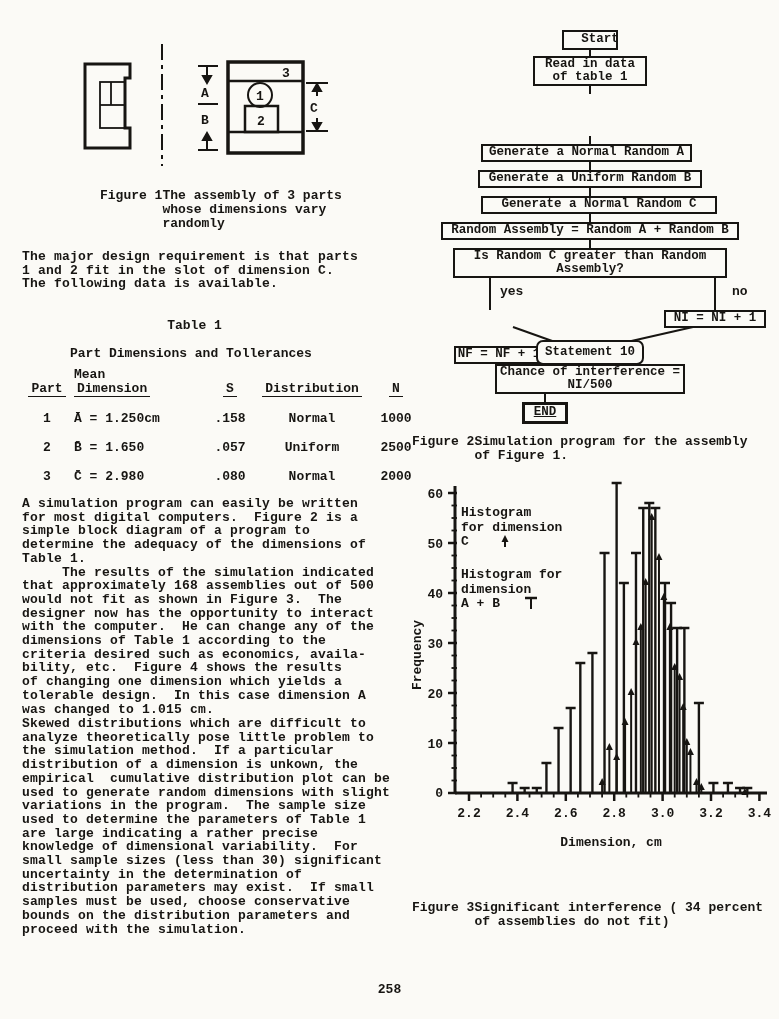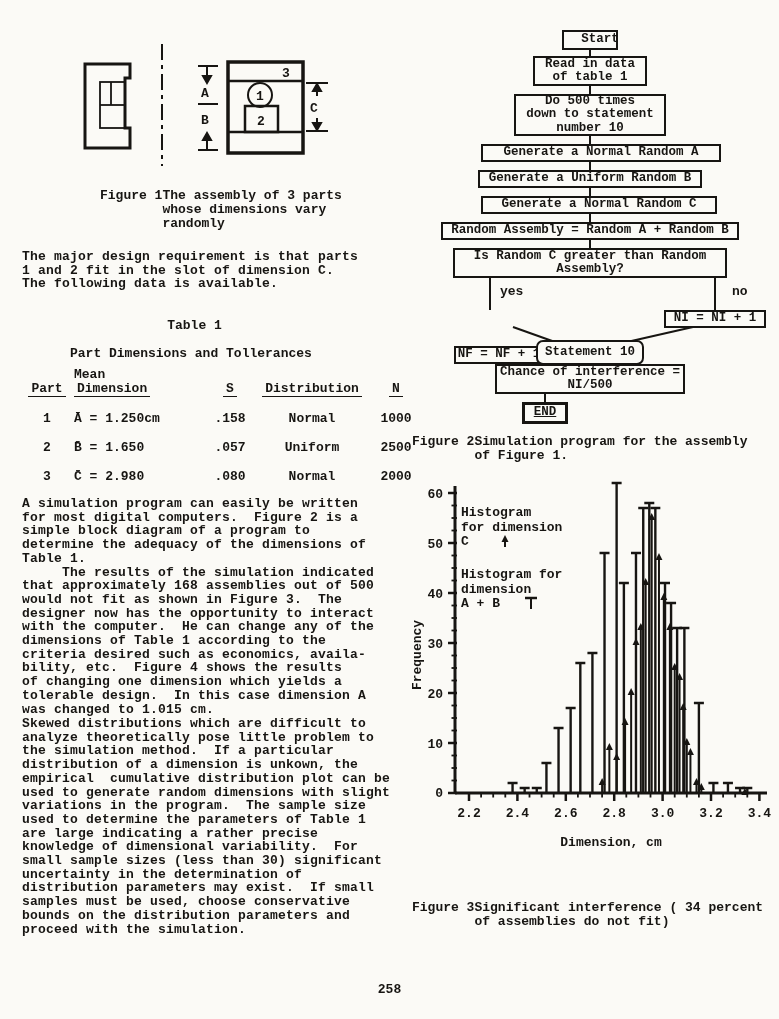--- a/index.html
+++ b/index.html
@@ -187,24 +187,21 @@
         <line x1="288" y1="307" x2="222" y2="322"></line>
         <line x1="185" y1="336" x2="185" y2="344"></line>
         <line x1="140" y1="374" x2="140" y2="382"></line>
       </g>
     </svg>
     <span class="fclabel" style="left:60px;top:264px">yes</span>
     <span class="fclabel" style="left:292px;top:264px">no</span>
   <div class="fcbox" style="left: 157px; top: 10px; width: 56px; height: 20px; padding-left: 20px;">Start</div>
       <div class="fcbox" style="left: 128px; top: 36px; width: 114px; height: 30px;">Read in data
 of table 1</div>
-      <div class="fcbox" style="left: 109px; top: 74px; width: 152px; height: 42px;">Do 500 times
-down to statement
-number 10</div>
-      <div class="fcbox" style="left: 76px; top: 124px; width: 240px; height: 18px; text-align: right;">Generate a Normal Random A</div>
+      <div class="fcbox" style="left: 76px; top: 124px; width: 211px; height: 18px; text-align: right;">Generate a Normal Random A</div>
       <div class="fcbox" style="left: 73px; top: 150px; width: 224px; height: 18px;">Generate a Uniform Random B</div>
       <div class="fcbox" style="left: 76px; top: 176px; width: 236px; height: 18px;">Generate a Normal Random C</div>
       <div class="fcbox" style="left: 36px; top: 202px; width: 298px; height: 18px;">Random Assembly = Random A + Random B</div>
       <div class="fcbox" style="left: 48px; top: 228px; width: 274px; height: 30px;">Is Random C greater than Random
 Assembly?</div>
       <div class="fcbox" style="left: 49px; top: 290px; width: 90px; height: 18px; margin-top: 36px;">NF = NF + 1</div>
       <div class="fcbox" style="left: 259px; top: 290px; width: 102px; height: 18px;">NI = NI + 1</div>
       <div class="fcbox" style="left: 131px; top: 320px; width: 108px; height: 25px; border-radius: 7px;">Statement 10</div>
       <div class="fcbox" style="left: 90px; top: 344px; width: 190px; height: 30px;">Chance of interference =
 NI/500</div>

